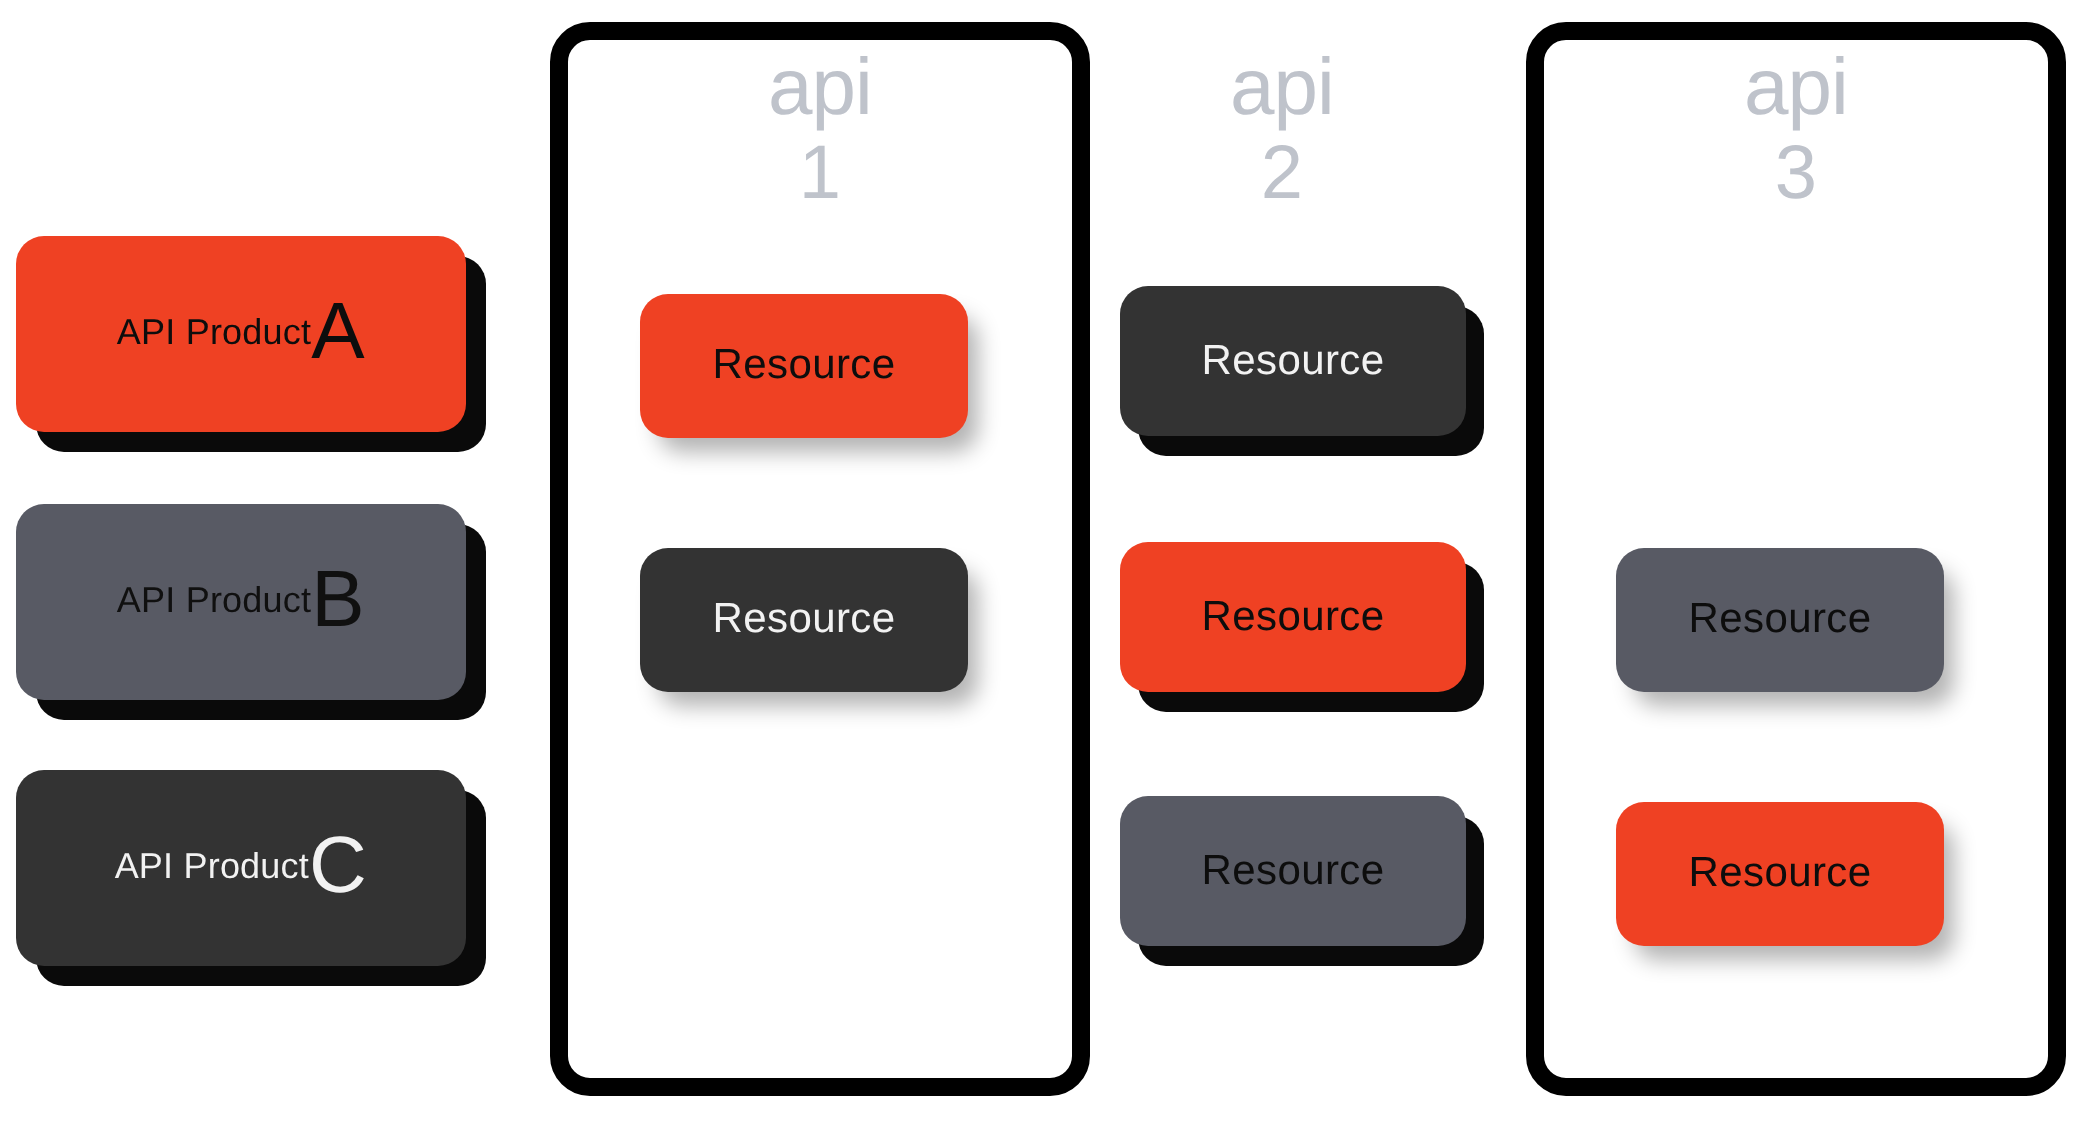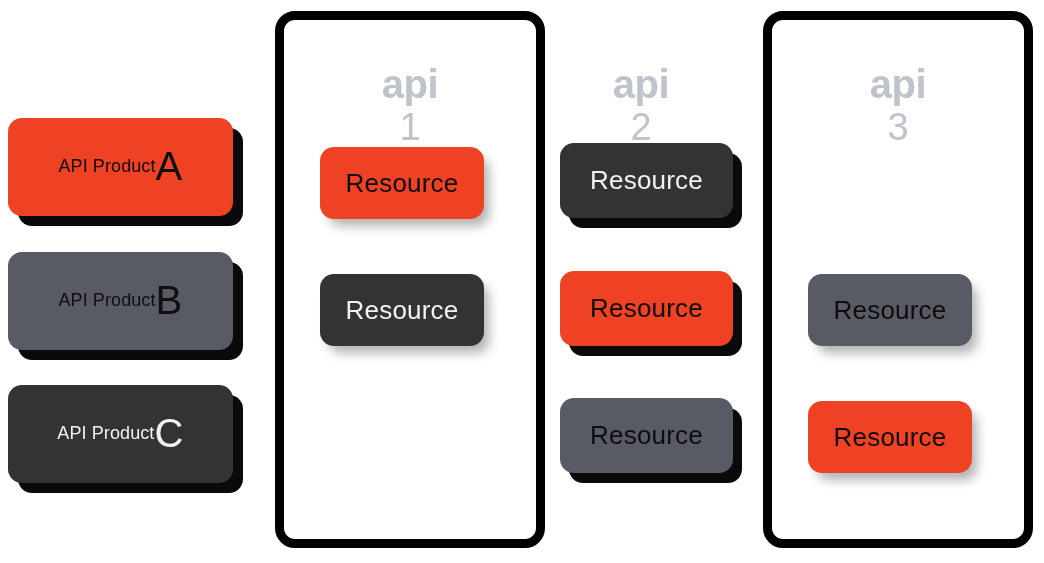--- a/index.html
+++ b/index.html
@@ -60,40 +60,39 @@
   
   .api-heading {
     position: absolute;
     text-align: center;
     color: #bfc3cb;
     user-select: none;
   }
   .api-heading .api-word {
     display: block;
     font-size: 40px;
-    font-weight: bold;
+    font-weight: normal;
     line-height: 1.0;
     letter-spacing: -0.5px;
-    margin-top: 40px;
   }
   .api-heading .api-num {
     display: block;
     font-size: 38px;
     font-weight: normal;
     line-height: 1.22;
     letter-spacing: 0px;
   }
 
   
   .resource {
     border-radius: 14px;
     display: flex;
     align-items: center;
     justify-content: center;
-    font-size: 26px;
+    font-size: 21px;
     letter-spacing: .2px;
   }
   
   .shadow-soft {
     box-shadow: 7px 9px 11px -2px rgba(0,0,0,0.30);
   }
   
   .shadow-hard {
     box-shadow: 9px 10px 0 0 #0a0a0a;
   }

